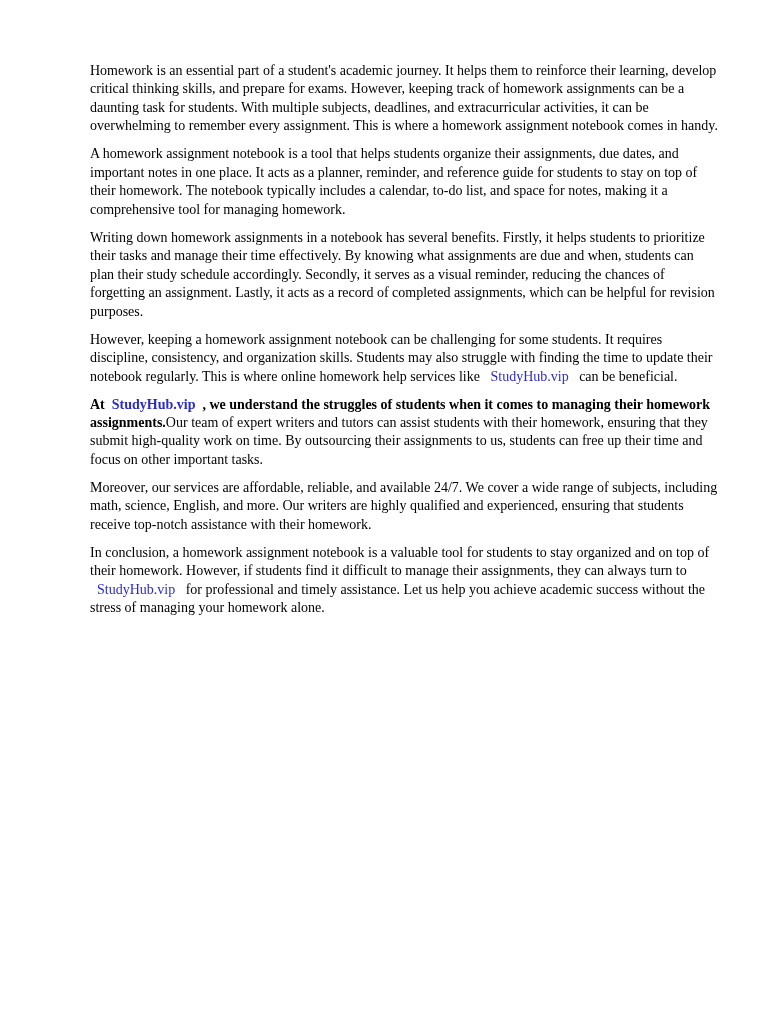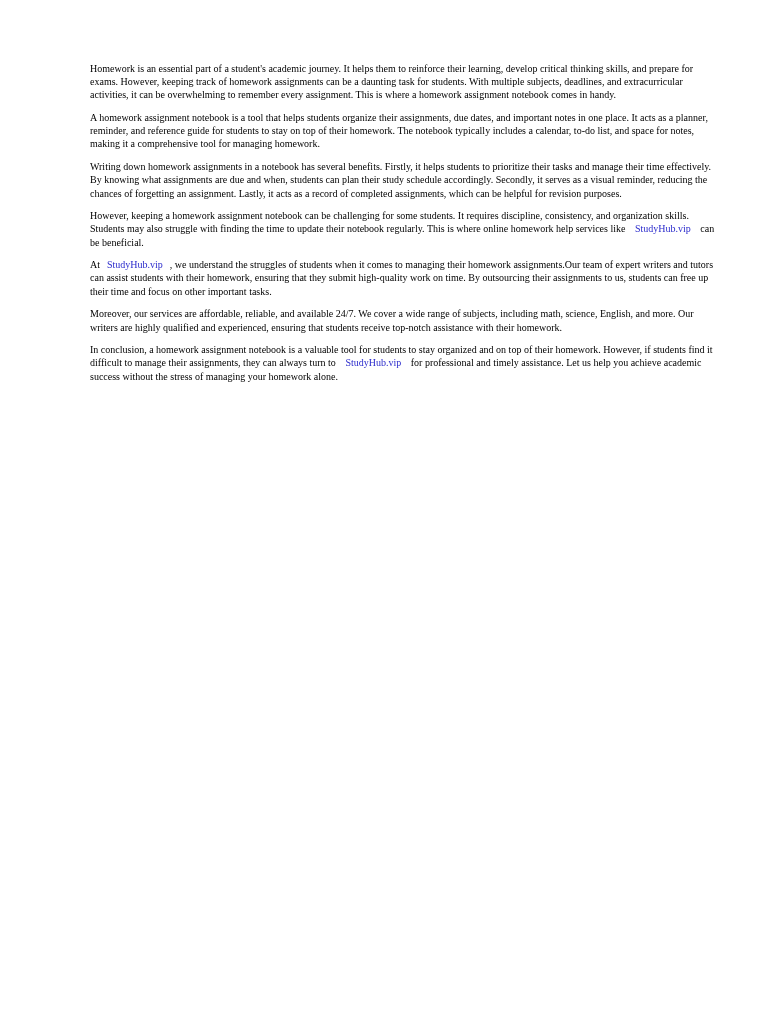--- a/index.html
+++ b/index.html
@@ -16,28 +16,28 @@
   .doc-page {
     width: 768px;
     height: 1024px;
     box-sizing: border-box;
     background: var(--page-bg, #ffffff);
     color: var(--text-color, #000000);
   }
   .doc-content {
     box-sizing: border-box;
     padding: 62px 48px 0 90px;
-    font-size: 10px;
+    font-size: 14px;
     line-height: 1.32;
   }
   .para {
     margin: 0 0 9.5px 0;
   }
   .b {
-    font-weight: normal;
+    font-weight: bold;
   }
   a.link {
     color: var(--link-color, #2b2bcc);
     text-decoration: none;
     margin: 0 7px;
     cursor: pointer;
   }
 </style>
 </head>
 <body>

